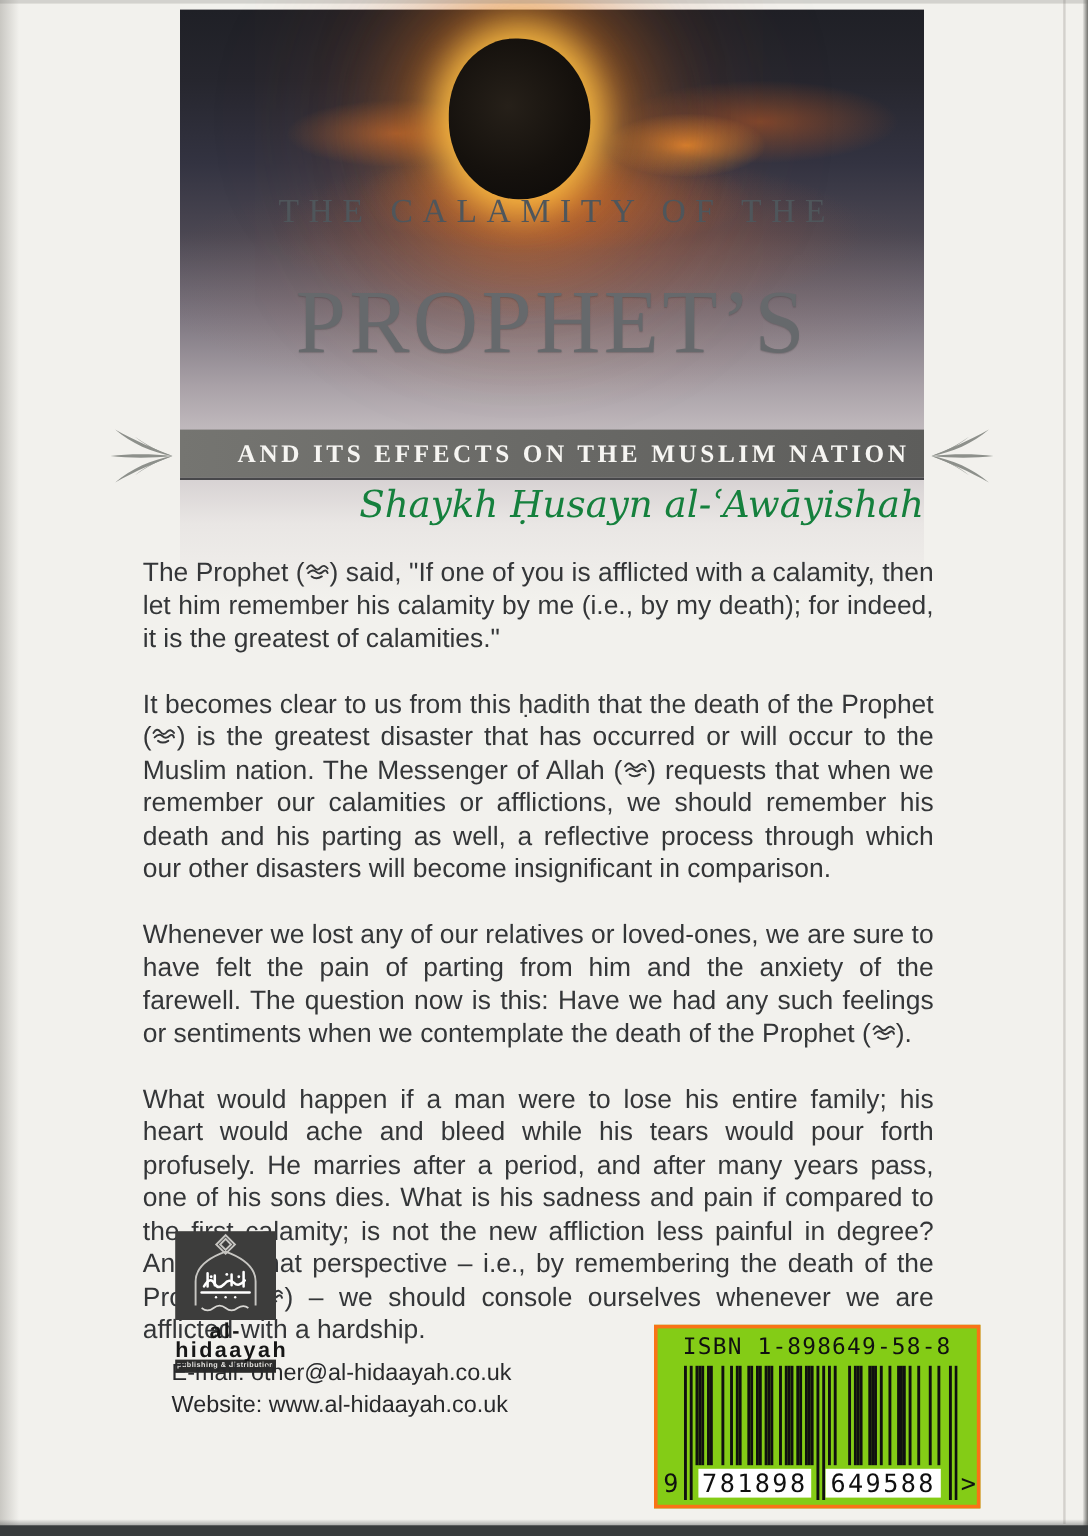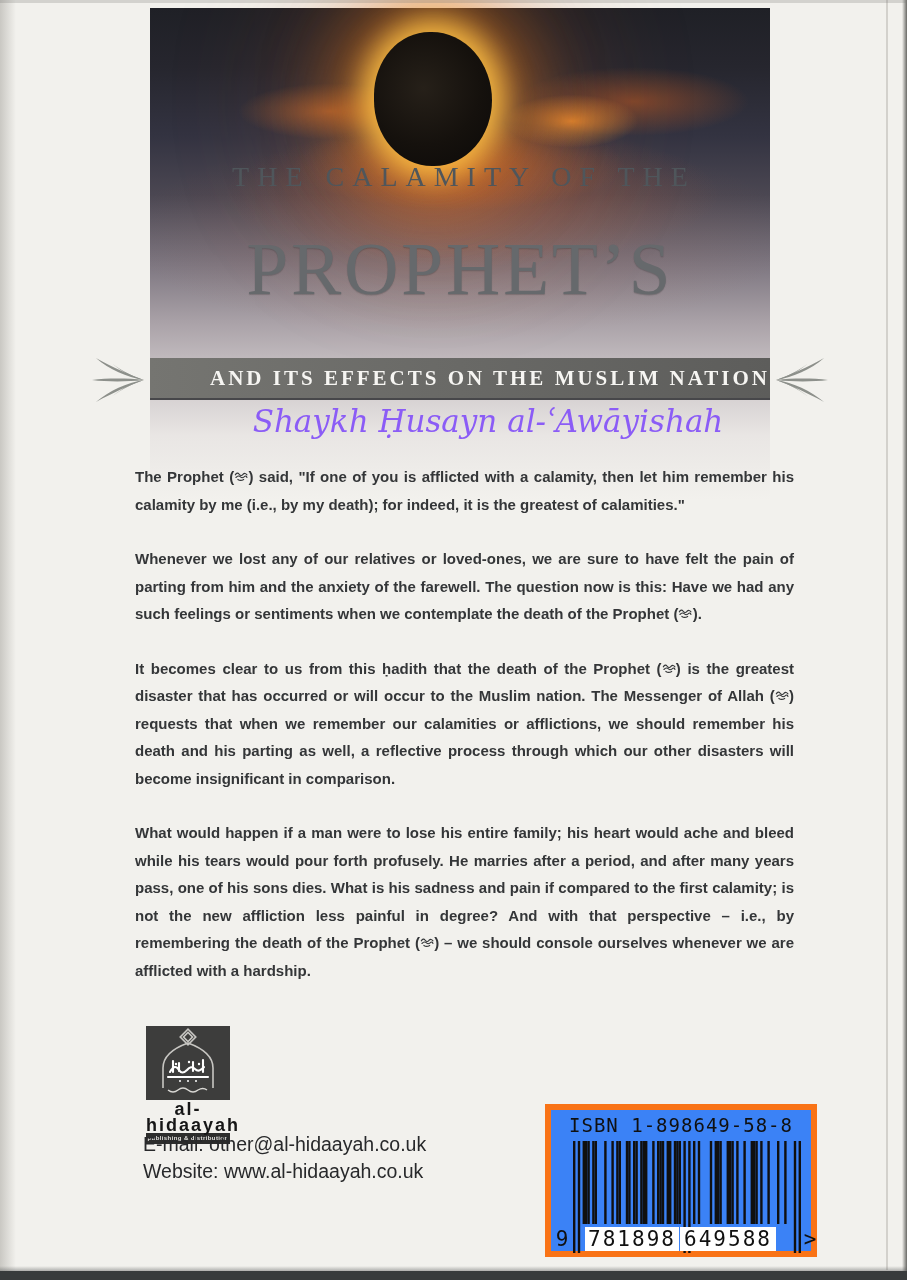--- a/index.html
+++ b/index.html
@@ -50,70 +50,70 @@
   .title-big{margin-top:10px;font-size:75px;line-height:71px;color:#66696c;font-weight:400;
     text-shadow:0 1px 1px rgba(40,40,40,.25);}
   .title-big .l1{letter-spacing:3px;display:block;margin-top:40px;}
   .title-big .l2{letter-spacing:10px;margin-left:10px;display:block;}
 
   
   .banner{
     position:absolute;left:150px;top:358px;width:620px;height:42px;
     background:linear-gradient(90deg,#757571,#5d5d5b);
     border-bottom:2px solid #47474a;box-sizing:border-box;
-    display:flex;align-items:center;justify-content:flex-end;padding-left:36px;
+    display:flex;align-items:center;justify-content:center;padding-left:36px;
   }
   .banner span{
     font-family:"Liberation Serif","DejaVu Serif",serif;font-weight:700;
     color:#f6f5f2;font-size:21px;letter-spacing:3px;white-space:nowrap;
   }
   .ornament{position:absolute;top:356px;width:62px;height:48px;}
   .ornament.left{left:87px;}
   .ornament.right{left:771px;transform:scaleX(-1);}
   .ornament svg{width:100%;height:100%;fill:#8d908b;}
 
   
   .author{
-    position:absolute;left:150px;top:403px;width:620px;text-align:center;
+    position:absolute;left:150px;top:403px;width:620px;text-align:right;
     font-family:"DejaVu Serif","Liberation Serif",serif;font-style:italic;
-    font-size:31px;color:#8b5cf6;margin-left:28px;
-  }
-
-  
-  .synopsis{position:absolute;left:135px;top:463px;width:659px;
-    font-size:15px;line-height:27.5px;color:#343638;text-align:justify;font-weight:bold;}
+    font-size:31px;color:#15803d;
+  }
+
+  
+  .synopsis{position:absolute;left:119px;top:463px;width:659px;
+    font-size:22px;line-height:27.5px;color:#343638;text-align:justify;}
   .synopsis p{margin:0 0 27px 0;}
   .saw-icon{width:.95em;height:.78em;display:inline-block;vertical-align:-.06em;
     fill:none;stroke:#343638;stroke-width:1.7;stroke-linecap:round;}
 
   
   .logo{position:absolute;left:146px;top:1026px;width:84px;}
   .logo-square{width:84px;height:74px;background:#3d3d3c;position:relative;}
   .logo-square svg{position:absolute;inset:0;width:100%;height:100%;}
   .logo-name{margin-top:1px;text-align:center;font-weight:700;font-size:18px;
     letter-spacing:2px;color:#161616;line-height:16px;}
   .logo-tagline{background:#2d2d2c;color:#e3e2df;font-size:6px;letter-spacing:.4px;
     text-align:center;line-height:11px;height:11px;font-weight:700;}
 
   
   .pub-info{position:absolute;left:143px;top:1131px;font-size:19.5px;line-height:26.6px;color:#28292b;}
   .pub-info .pub-name{font-weight:700;font-size:20px;}
 
   
   .barcode-box{position:absolute;left:545px;top:1104px;width:272px;height:153px;
-    background:#3b82f6;border:6px solid #f97316;box-sizing:border-box;}
+    background:#84cc16;border:3px solid #f97316;box-sizing:border-box;}
   .isbn-label{margin-top:4px;text-align:center;font-family:"DejaVu Sans Mono",monospace;
     font-size:19px;letter-spacing:1px;color:#101010;white-space:nowrap;}
   .bars{position:absolute;left:22px;top:31px;width:228px;height:112px;}
   .bars svg{width:100%;height:100%;display:block;}
   .bc-digit{position:absolute;font-family:"DejaVu Sans Mono",monospace;font-size:21px;
     color:#101010;top:117px;background:#fff;text-align:center;letter-spacing:2px;white-space:nowrap;}
   .bc-9{left:4px;width:16px;background:transparent;}
   .bc-g1{left:34px;width:94px;}
-  .bc-g2{left:129px;width:96px;text-align:center;}
+  .bc-g2{left:140px;width:96px;text-align:center;}
   .bc-arrow{left:252px;width:16px;background:transparent;}
 </style>
 </head>
 <body>
 
 <div class="page">
 
   <div class="photo">
     <div class="moon-glow">
       <div class="moon"></div>
@@ -150,34 +150,34 @@
   </div>
 
   <div class="author">Shaykh Ḥusayn al-ʿAwāyishah</div>
 
   <div class="synopsis">
     <p>The Prophet (<svg class="saw-icon" viewBox="0 0 22 18">
           <path d="M2 6 Q5 1 8 5 T14 5 Q17 2 20 6"></path>
           <path d="M3 10 Q7 6 10 9 T17 8 Q19 7 20 10"></path>
           <path d="M6 13 Q10 16 15 13"></path>
         </svg>) said, "If one of you is afflicted with a calamity, then let him remember his calamity by me (i.e., by my death); for indeed, it is the greatest of calamities."</p>
+    <p>It becomes clear to us from this ḥadith that the death of the Prophet (<svg class="saw-icon" viewBox="0 0 22 18">
+          <path d="M2 6 Q5 1 8 5 T14 5 Q17 2 20 6"></path>
+          <path d="M3 10 Q7 6 10 9 T17 8 Q19 7 20 10"></path>
+          <path d="M6 13 Q10 16 15 13"></path>
+        </svg>) is the greatest disaster that has occurred or will occur to the Muslim nation. The Messenger of Allah (<svg class="saw-icon" viewBox="0 0 22 18">
+          <path d="M2 6 Q5 1 8 5 T14 5 Q17 2 20 6"></path>
+          <path d="M3 10 Q7 6 10 9 T17 8 Q19 7 20 10"></path>
+          <path d="M6 13 Q10 16 15 13"></path>
+        </svg>) requests that when we remember our calamities or afflictions, we should remember his death and his parting as well, a reflective process through which our other disasters will become insignificant in comparison.</p>
     <p>Whenever we lost any of our relatives or loved-ones, we are sure to have felt the pain of parting from him and the anxiety of the farewell. The question now is this: Have we had any such feelings or sentiments when we contemplate the death of the Prophet (<svg class="saw-icon" viewBox="0 0 22 18">
           <path d="M2 6 Q5 1 8 5 T14 5 Q17 2 20 6"></path>
           <path d="M3 10 Q7 6 10 9 T17 8 Q19 7 20 10"></path>
           <path d="M6 13 Q10 16 15 13"></path>
         </svg>).</p>
-    <p>It becomes clear to us from this ḥadith that the death of the Prophet (<svg class="saw-icon" viewBox="0 0 22 18">
-          <path d="M2 6 Q5 1 8 5 T14 5 Q17 2 20 6"></path>
-          <path d="M3 10 Q7 6 10 9 T17 8 Q19 7 20 10"></path>
-          <path d="M6 13 Q10 16 15 13"></path>
-        </svg>) is the greatest disaster that has occurred or will occur to the Muslim nation. The Messenger of Allah (<svg class="saw-icon" viewBox="0 0 22 18">
-          <path d="M2 6 Q5 1 8 5 T14 5 Q17 2 20 6"></path>
-          <path d="M3 10 Q7 6 10 9 T17 8 Q19 7 20 10"></path>
-          <path d="M6 13 Q10 16 15 13"></path>
-        </svg>) requests that when we remember our calamities or afflictions, we should remember his death and his parting as well, a reflective process through which our other disasters will become insignificant in comparison.</p>
     <p>What would happen if a man were to lose his entire family; his heart would ache and bleed while his tears would pour forth profusely. He marries after a period, and after many years pass, one of his sons dies. What is his sadness and pain if compared to the first calamity; is not the new affliction less painful in degree? And with that perspective – i.e., by remembering the death of the Prophet (<svg class="saw-icon" viewBox="0 0 22 18">
           <path d="M2 6 Q5 1 8 5 T14 5 Q17 2 20 6"></path>
           <path d="M3 10 Q7 6 10 9 T17 8 Q19 7 20 10"></path>
           <path d="M6 13 Q10 16 15 13"></path>
         </svg>) – we should console ourselves whenever we are afflicted with a hardship.</p>
   </div>
 
   <div class="logo">
     <div class="logo-square">
       <svg viewBox="0 0 84 74">

